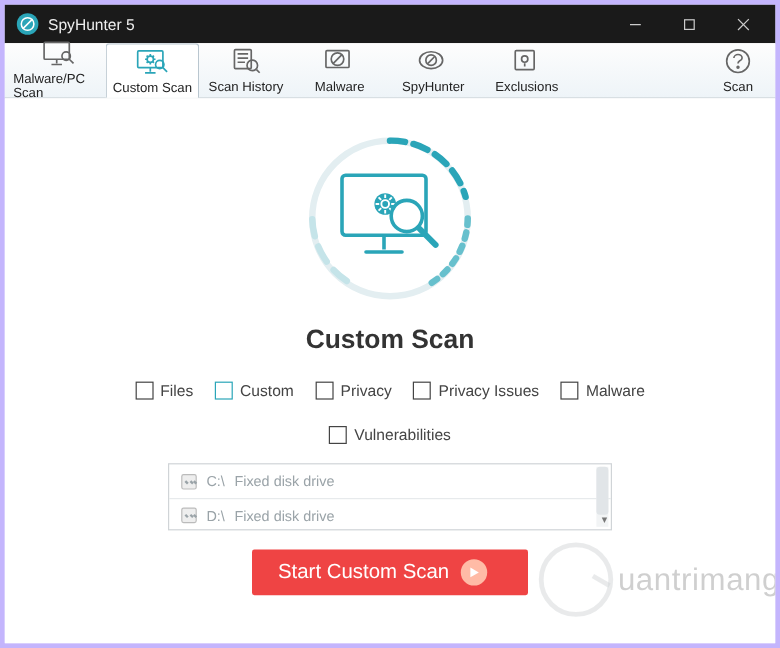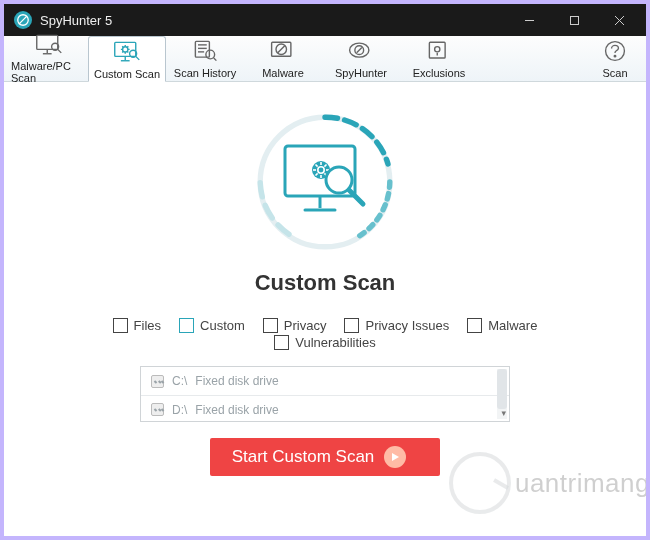--- a/index.html
+++ b/index.html
@@ -22,21 +22,21 @@
   .toolbar .help { margin-left: auto; width: 50px; }
 
   .content { flex: 1; background: #fff; display: flex; flex-direction: column; align-items: center; padding-top: 20px; overflow: hidden; position: relative; }
 
   .hero { width: 160px; height: 160px; display: flex; align-items: center; justify-content: center; position: relative; }
   .hero .ring { position: absolute; inset: 8px; }
   .hero .monitor { position: relative; z-index: 1; }
 
   .page-title { font-size: 22px; font-weight: 600; color: #333; margin-top: 8px; }
 
-  .checks { width: 430px; margin-top: 22px; display: flex; flex-wrap: wrap; justify-content: center; gap: 2px 18px; }
+  .checks { width: 430px; margin-top: 22px; display: flex; flex-wrap: wrap; justify-content: center; gap: 22px 18px; }
   .chk { display: flex; align-items: center; gap: 6px; color: #444; font-size: 13px; }
   .chk .box { width: 15px; height: 15px; border: 1.5px solid #444; }
   .chk.memory .box { border-color: #2aa5b8; }
 
   .drives { width: 370px; height: 56px; border: 1px solid #d0d4d7; margin-top: 16px; position: relative; background: #fff; }
   .drives::-webkit-scrollbar { width: 0; }
   .drives .drow { height: 28px; display: flex; align-items: center; padding: 0 10px; gap: 8px; color: #9aa3a8; font-size: 12px; }
   .drives .drow + .drow { border-top: 1px solid #e7eaec; }
   .drives .dchk { width: 13px; height: 13px; border: 1px solid #bbb; background: #eee; position: relative; border-radius: 2px; }
   .drives .dchk::after { content: ""; position: absolute; left: 2px; top: 5px; width: 3px; height: 2px; background: #9aa3a8; transform: rotate(45deg); box-shadow: 3px -3px 0 #9aa3a8, 5px -5px 0 #9aa3a8; }

